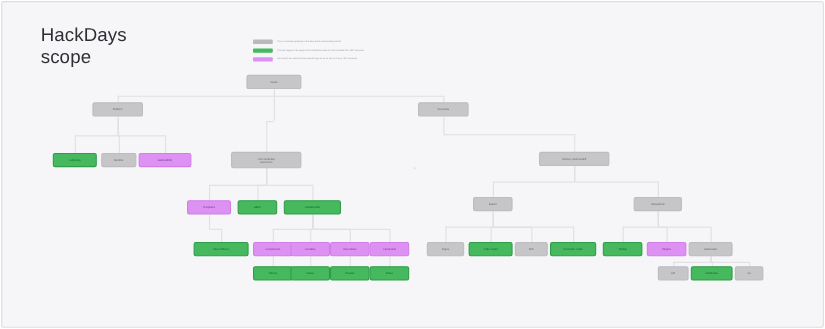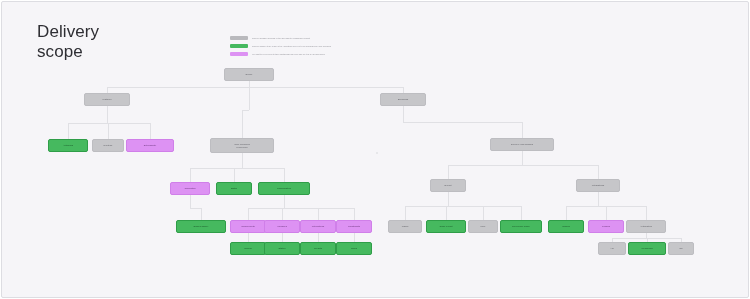--- a/index.html
+++ b/index.html
@@ -51,21 +51,21 @@
   .edge{position:absolute;background:#e0e0e4;}
   .edge.v{width:1px;}
   .edge.h{height:1px;}
   .dot{position:absolute;width:2px;height:2px;background:#e2e2e6;border-radius:50%;}
 </style>
 </head>
 <body>
 
 <div class="canvas">
 
-  <div class="title">Delivery
+  <div class="title">HackDays
 scope</div>
 
   <div class="legend">
     <div class="legend-row">
       <span class="legend-swatch" style="background:#b9b9bd"></span>
       <span class="legend-text">This is a broader grouping or the idea about a reasonable product</span>
     </div>
     <div class="legend-row">
       <span class="legend-swatch" style="background:#46b95f"></span>
       <span class="legend-text">This will happen to be ready in the Hackathon week or to be included from HD? scenarios</span>

